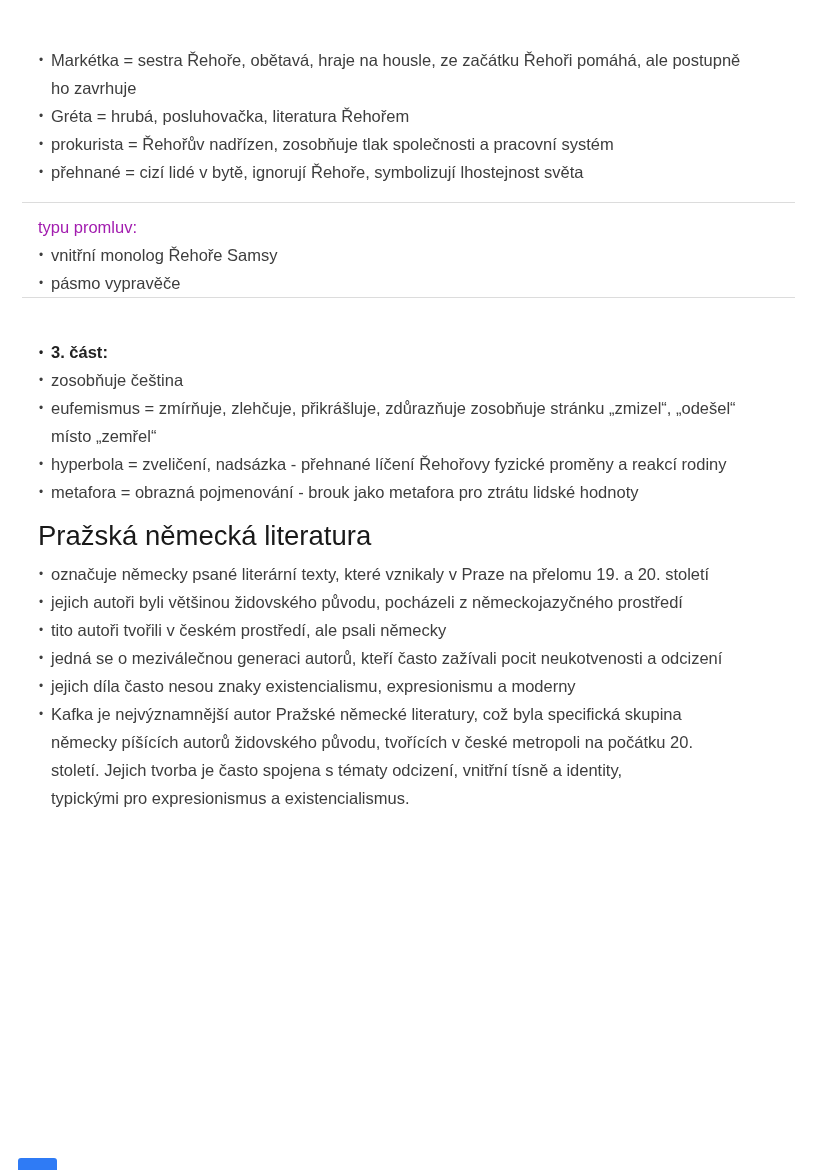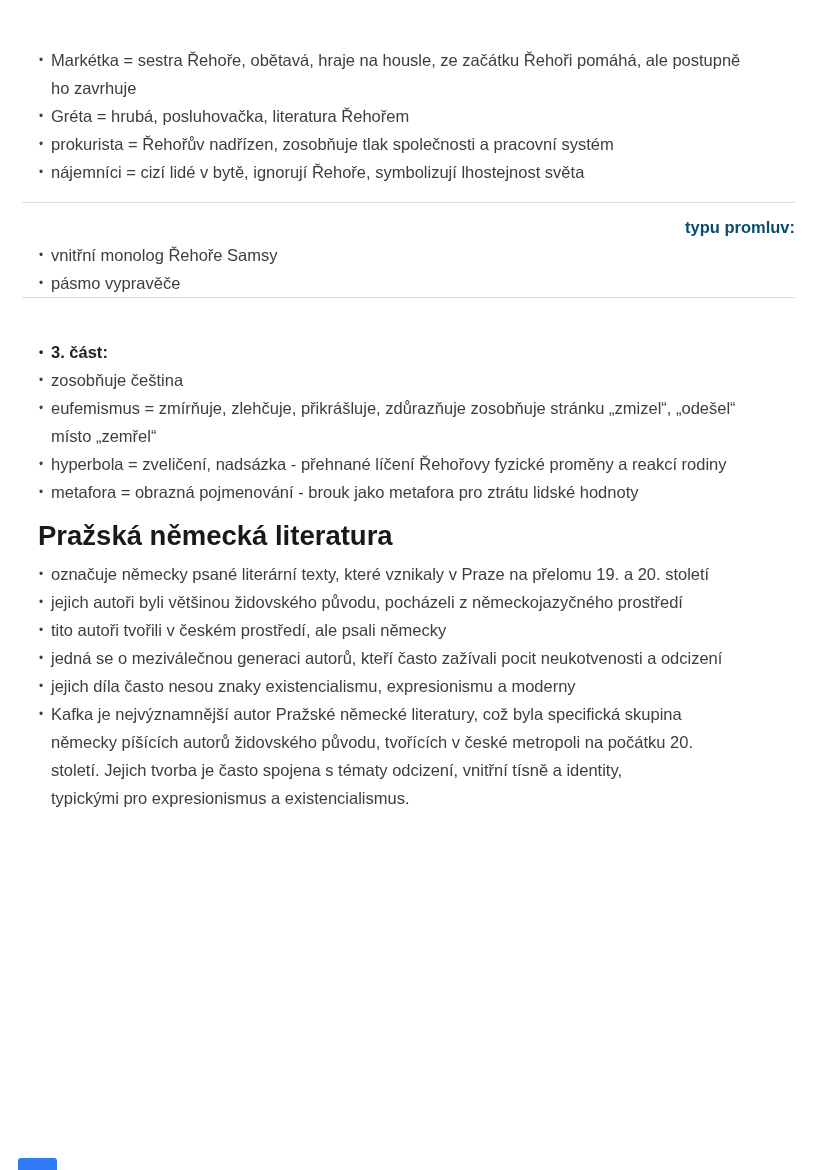--- a/index.html
+++ b/index.html
@@ -12,32 +12,32 @@
     overflow:hidden;
   }
   .page { padding:46px 33px 0 38px; font-size:16.5px; line-height:28px; }
   ul.bullets { list-style:none; margin:0; padding:0; }
   ul.bullets li, .li-line { position:relative; padding-left:13px; }
   .bullet {
     position:absolute; left:1px; top:0;
     font-size:0.72em;
   }
   .u { text-underline-offset:2.5px; }
-  .bold-label { font-weight:bold; color:#0c4a6e;text-align:right; }
+  .bold-label { font-weight:normal; color:#a21caf; }
   .li-bold { font-weight:bold; color:#222222; }
   hr.divider {
     border:none; border-top:1px solid #dcdcdc;
     margin:16px 0 10px -16px;
   }
   hr.divider.second { margin:0 0 0 -16px; }
   .section-part3 { margin-top:40px; }
   h1.page-title {
     font-size:27.5px; line-height:36px;
     margin:12px 0 6px 0;
-    color:#191919; font-weight:bold;
+    color:#191919; font-weight:normal;
   }
   .kafka { margin-top:24px; }
   .blue-bar {
     position:absolute; left:18px; bottom:0;
     width:39px; height:12px;
     background:#2f7bf5;
     border-radius:3px 3px 0 0;
   }
 </style>
 </head>
@@ -50,21 +50,21 @@
       <span class="bullet">•</span><span class="u">Markétka</span><span> = sestra Řehoře, obětavá, hraje na housle, ze začátku Řehoři pomáhá, ale postupně</span><br>
       <span>ho zavrhuje</span>
     </li>
     <li>
       <span class="bullet">•</span><span class="u">Gréta</span><span> = hrubá, posluhovačka, literatura Řehořem</span>
     </li>
     <li>
       <span class="bullet">•</span><span class="u">prokurista</span><span> = Řehořův nadřízen, zosobňuje tlak společnosti a pracovní systém</span>
     </li>
     <li>
-      <span class="bullet">•</span><span class="u">nájemníci</span><span> = cizí lidé v bytě, ignorují Řehoře, symbolizují lhostejnost světa</span>
+      <span class="bullet">•</span><span class="u">přehnané</span><span> = cizí lidé v bytě, ignorují Řehoře, symbolizují lhostejnost světa</span>
     </li>
   </ul>
 
   <hr class="divider">
 
   <div class="bold-label">typu promluv:</div>
   <ul class="bullets">
     <li>
       <span class="bullet">•</span><span>vnitřní monolog Řehoře Samsy</span>
     </li>

